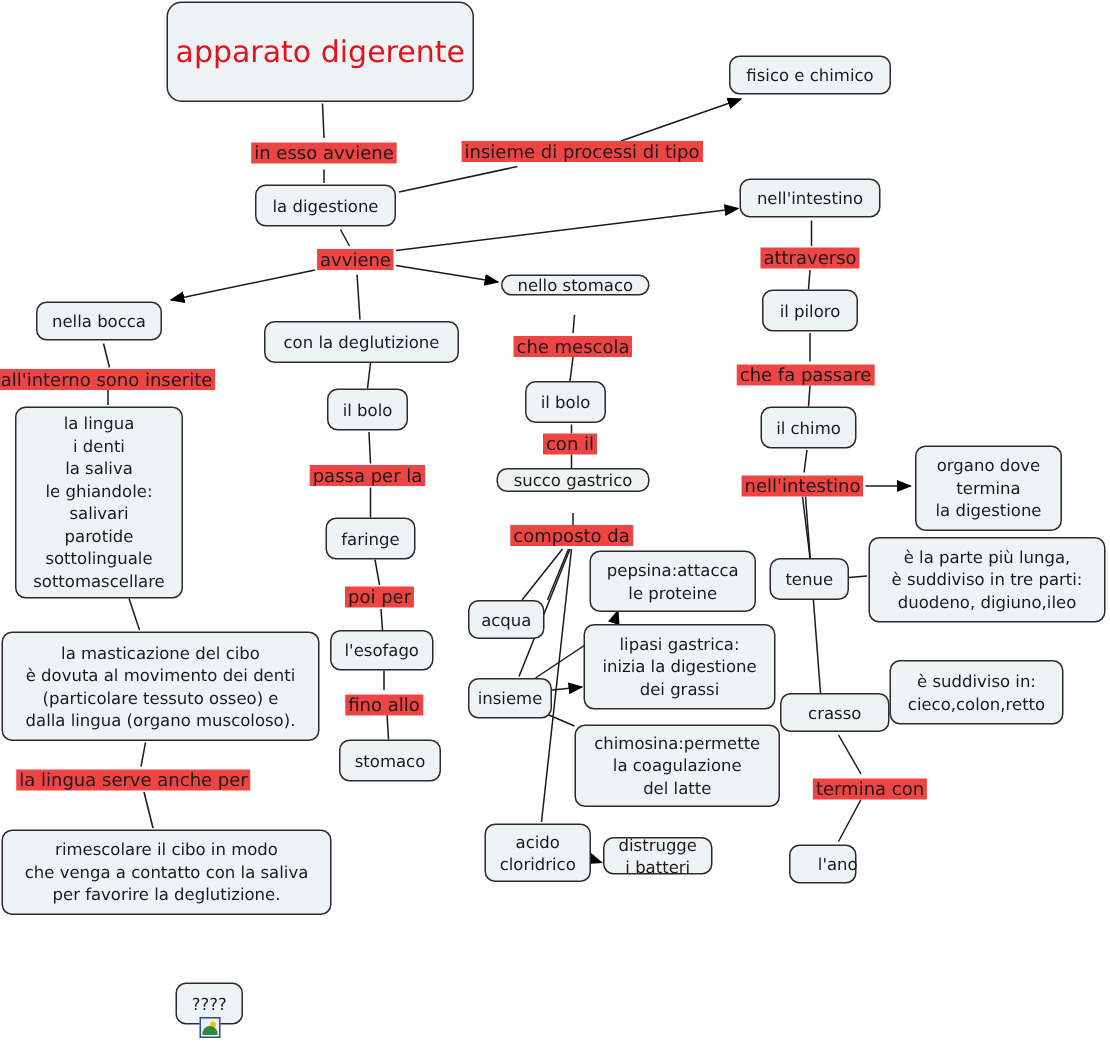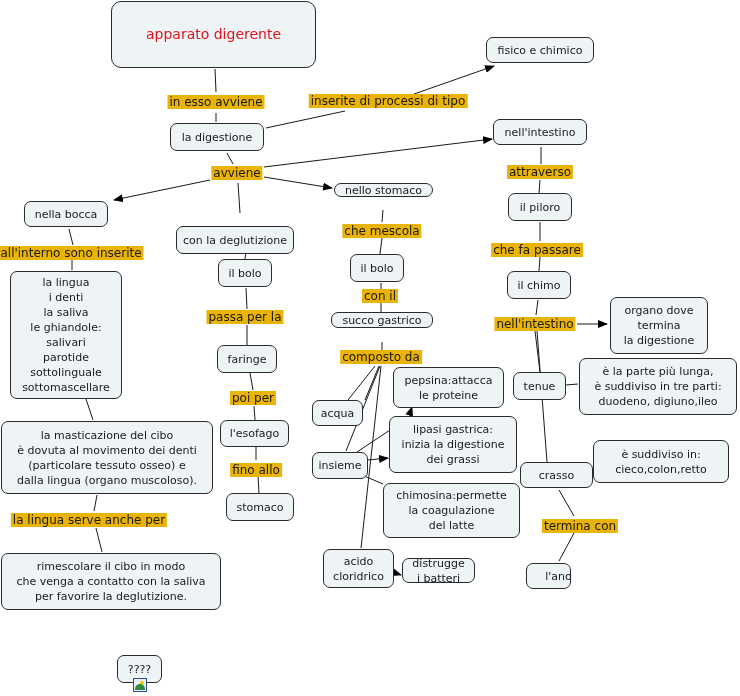--- a/index.html
+++ b/index.html
@@ -3,22 +3,22 @@
   <meta charset="utf-8">
   <style>
     html, body { margin: 0; padding: 0; background: #ffffff; }
     body { width: 740px; height: 696px; position: relative; overflow: hidden;
            font-family: "DejaVu Sans", sans-serif; font-size: 12px; color: #1a1a1a; }
     #links { position: absolute; left: 0; top: 0; width: 740px; height: 696px; }
     .node { position: absolute; box-sizing: border-box; background: #eef3f6;
             border: 1px solid #2b2b2b; border-radius: 7px; text-align: center;
             white-space: pre-line; line-height: 15px; display: flex;
             align-items: center; justify-content: center; font-size: 11px; }
-    .root { color: #e0141a; font-size: 14px; border-radius: 10px; }
-    .lbl { position: absolute; background: #eab308; white-space: nowrap;
+    .root { color: #e0141a; font-size: 20px; border-radius: 10px; }
+    .lbl { position: absolute; background: #ef4444; white-space: nowrap;
            font-size: 12px; line-height: 14px; padding: 0 2px; transform: translate(-50%, -50%); }
     .img-icon { position: absolute; width: 14px; height: 14px; box-sizing: border-box;
                 border: 1px solid #2a4f8a; background: #e9f0fa; }
     .img-icon .sun { position: absolute; right: 2px; top: 2px; width: 4px; height: 4px; border-radius: 50%; background: #f3c400; }
     .img-icon .hill { position: absolute; left: 1px; bottom: 1px; width: 10px; height: 6px; background: #2e8b3a; border-radius: 6px 6px 0 0; }
   </style>
 </head>
 <body>
 
 <svg id="links" xmlns="http://www.w3.org/2000/svg">
@@ -106,21 +106,21 @@
     <line x1="559" y1="490" x2="574" y2="516"></line>
     <line x1="574" y1="533" x2="559" y2="561"></line>
   </g>
 </svg>
 
 <div class="node root" style="left:111px;top:1px;width:205px;height:67px;">apparato digerente</div>
 <div class="node" style="left:170px;top:123px;width:94px;height:28px;">la digestione</div>
 <div class="node" style="left:486px;top:37px;width:108px;height:26px;">fisico e chimico</div>
 <div class="node" style="left:493px;top:119px;width:94px;height:26px;">nell'intestino</div>
 <div class="node" style="left:24px;top:201px;width:84px;height:26px;">nella bocca</div>
-<div class="node" style="left:176px;top:226px;width:118px;height:28px;">con la deglutizione</div>
+<div class="node" style="left:176px;top:214px;width:130px;height:28px;">con la deglutizione</div>
 <div class="node" style="left:334px;top:183px;width:99px;height:14px;">nello stomaco</div>
 <div class="node" style="left:508px;top:193px;width:64px;height:28px;">il piloro</div>
 <div class="node" style="left:10px;top:271px;width:112px;height:128px;">la lingua
 i denti
 la saliva
 le ghiandole:
 salivari
 parotide
 sottolinguale
 sottomascellare</div>
@@ -142,42 +142,42 @@
 <div class="node" style="left:220px;top:420px;width:69px;height:27px;">l'esofago</div>
 <div class="node" style="left:1px;top:421px;width:212px;height:73px;">la masticazione del cibo
 è dovuta al movimento dei denti
 (particolare tessuto osseo) e
 dalla lingua (organo muscoloso).</div>
 <div class="node" style="left:389px;top:416px;width:128px;height:57px;">lipasi gastrica:
 inizia la digestione
 dei grassi</div>
 <div class="node" style="left:312px;top:452px;width:56px;height:27px;">insieme</div>
 <div class="node" style="left:520px;top:462px;width:73px;height:26px;">crasso</div>
-<div class="node" style="left:593px;top:440px;width:136px;height:43px;">è suddiviso in:
+<div class="node" style="left:593px;top:440px;width:116px;height:43px;">è suddiviso in:
 cieco,colon,retto</div>
 <div class="node" style="left:226px;top:493px;width:68px;height:28px;">stomaco</div>
 <div class="node" style="left:383px;top:483px;width:137px;height:55px;">chimosina:permette
 la coagulazione
 del latte</div>
 <div class="node" style="left:1px;top:553px;width:220px;height:57px;">rimescolare il cibo in modo
 che venga a contatto con la saliva
 per favorire la deglutizione.</div>
 <div class="node" style="left:323px;top:549px;width:71px;height:39px;text-align:center;">acido
 cloridrico</div>
 <div class="node" style="left:402px;top:558px;width:73px;height:25px;">distrugge
 i batteri</div>
 <div class="node" style="left:526px;top:563px;width:45px;height:26px;padding-left:20px;">l'ano</div>
 <div class="node" style="left:117px;top:655px;width:45px;height:28px;">????</div>
 <div class="img-icon" style="left:133px;top:678px;">
   <div class="sun"></div>
   <div class="hill"></div>
 </div>
 
 <div class="lbl" style="left:216px;top:102px;">in esso avviene</div>
-<div class="lbl" style="left:388px;top:101px;">inserite di processi di tipo</div>
+<div class="lbl" style="left:388px;top:101px;">insieme di processi di tipo</div>
 <div class="lbl" style="left:237px;top:173px;">avviene</div>
 <div class="lbl" style="left:540px;top:172px;">attraverso</div>
 <div class="lbl" style="left:71px;top:253px;">all'interno sono inserite</div>
 <div class="lbl" style="left:382px;top:231px;">che mescola</div>
 <div class="lbl" style="left:537px;top:250px;">che fa passare</div>
 <div class="lbl" style="left:245px;top:317px;">passa per la</div>
 <div class="lbl" style="left:380px;top:296px;">con il</div>
 <div class="lbl" style="left:535px;top:324px;">nell'intestino</div>
 <div class="lbl" style="left:381px;top:357px;">composto da</div>
 <div class="lbl" style="left:253px;top:398px;">poi per</div>

